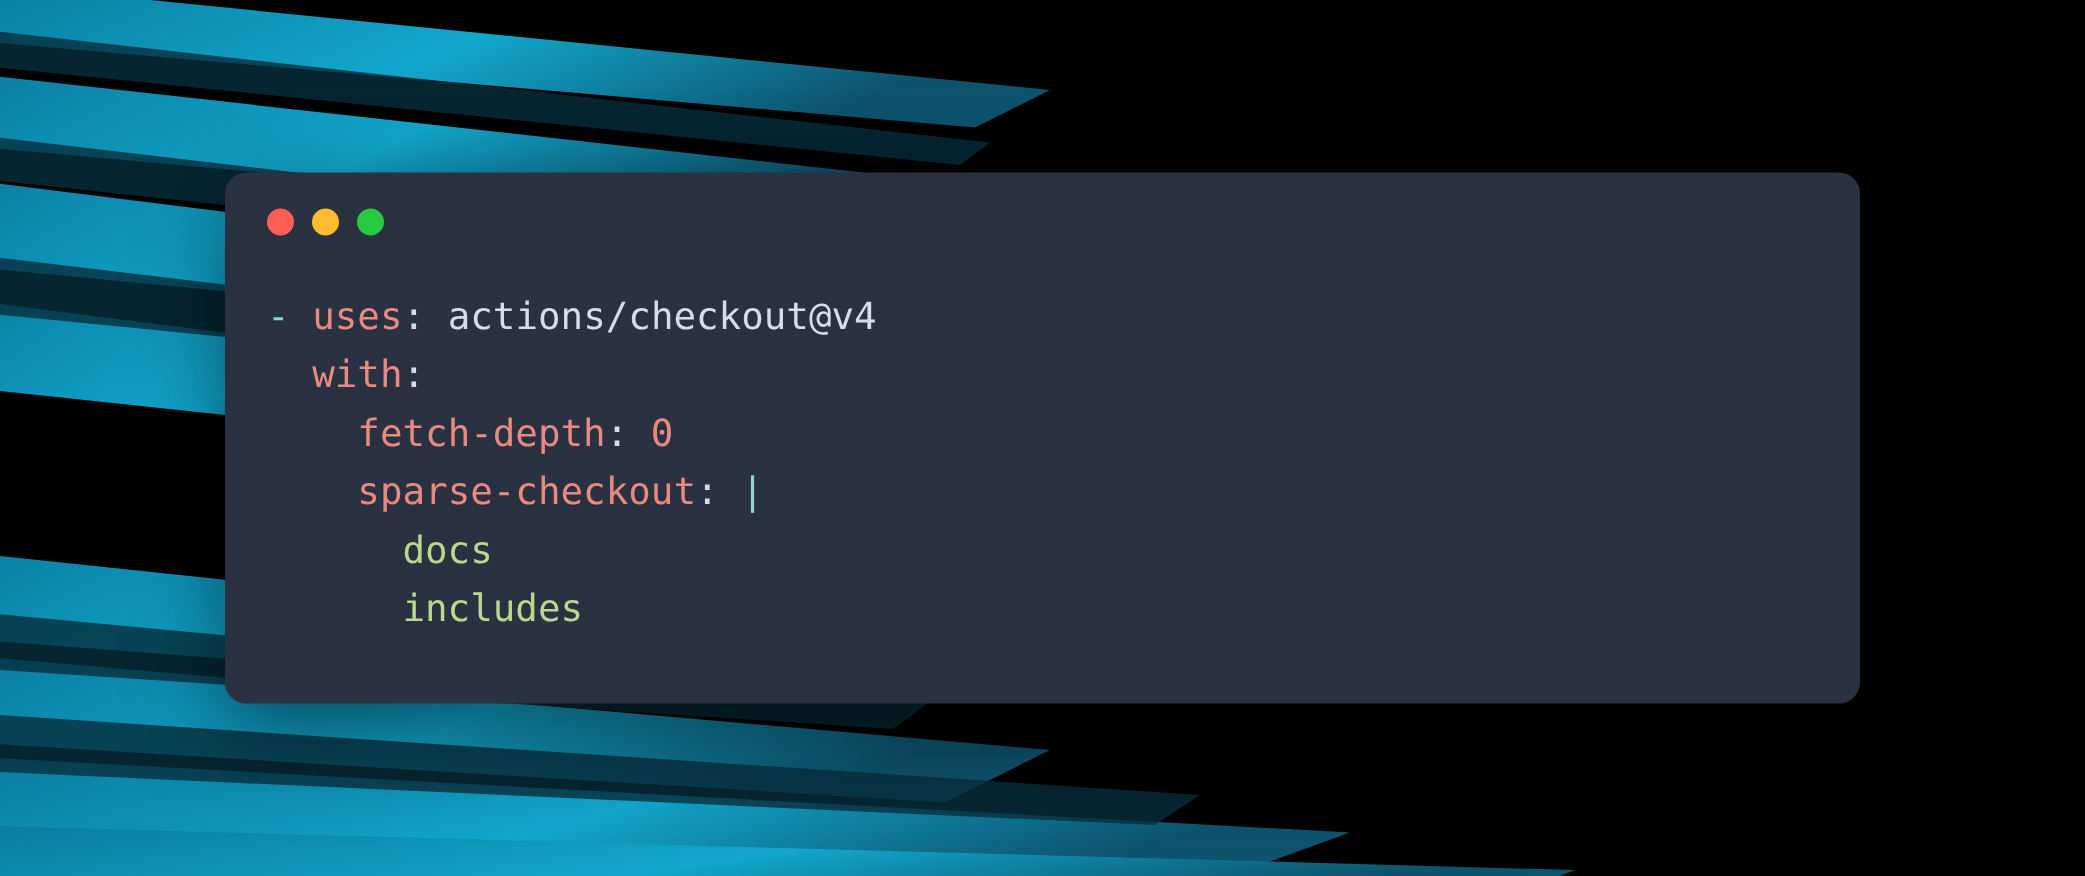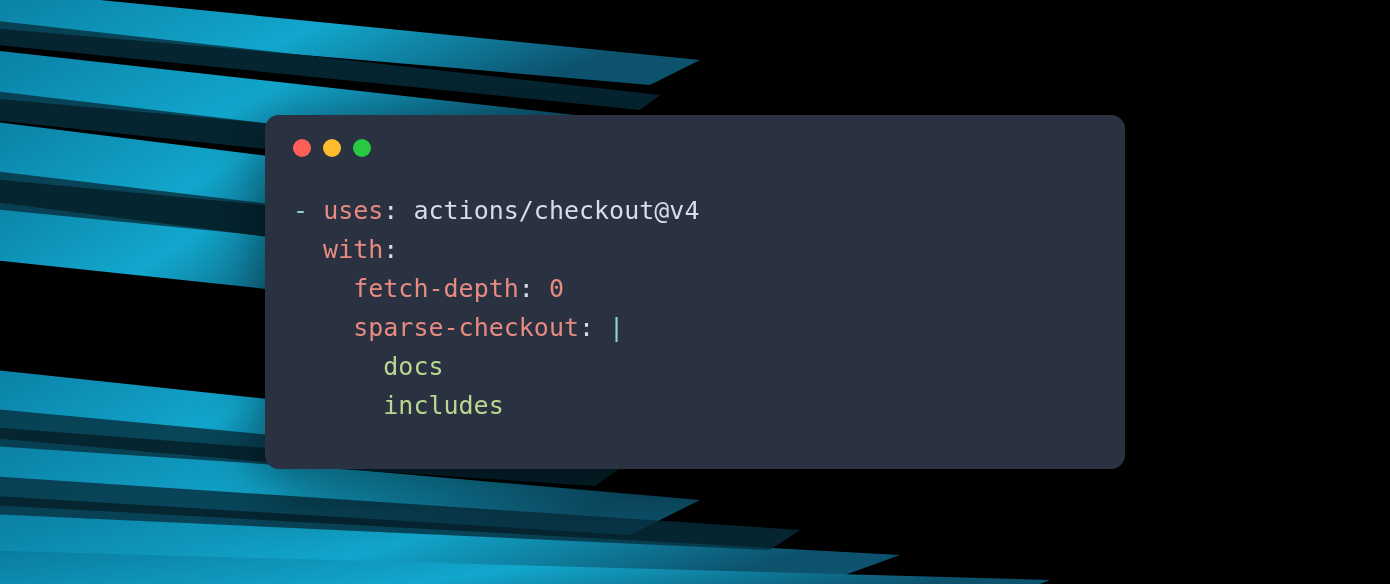--- a/index.html
+++ b/index.html
@@ -26,21 +26,21 @@
     }
 
     .bg-streaks svg {
       width: 100%;
       height: 100%;
     }
 
     .terminal-window {
       position: relative;
       z-index: 1;
-      width: 860px;
+      width: 1090px;
       background: #2a3140;
       border-radius: 14px;
       padding: 24px 28px 44px 28px;
       box-shadow: 0 20px 60px rgba(0,0,0,0.5);
     }
 
     .window-controls {
       display: flex;
       gap: 12px;
       margin-bottom: 34px;

